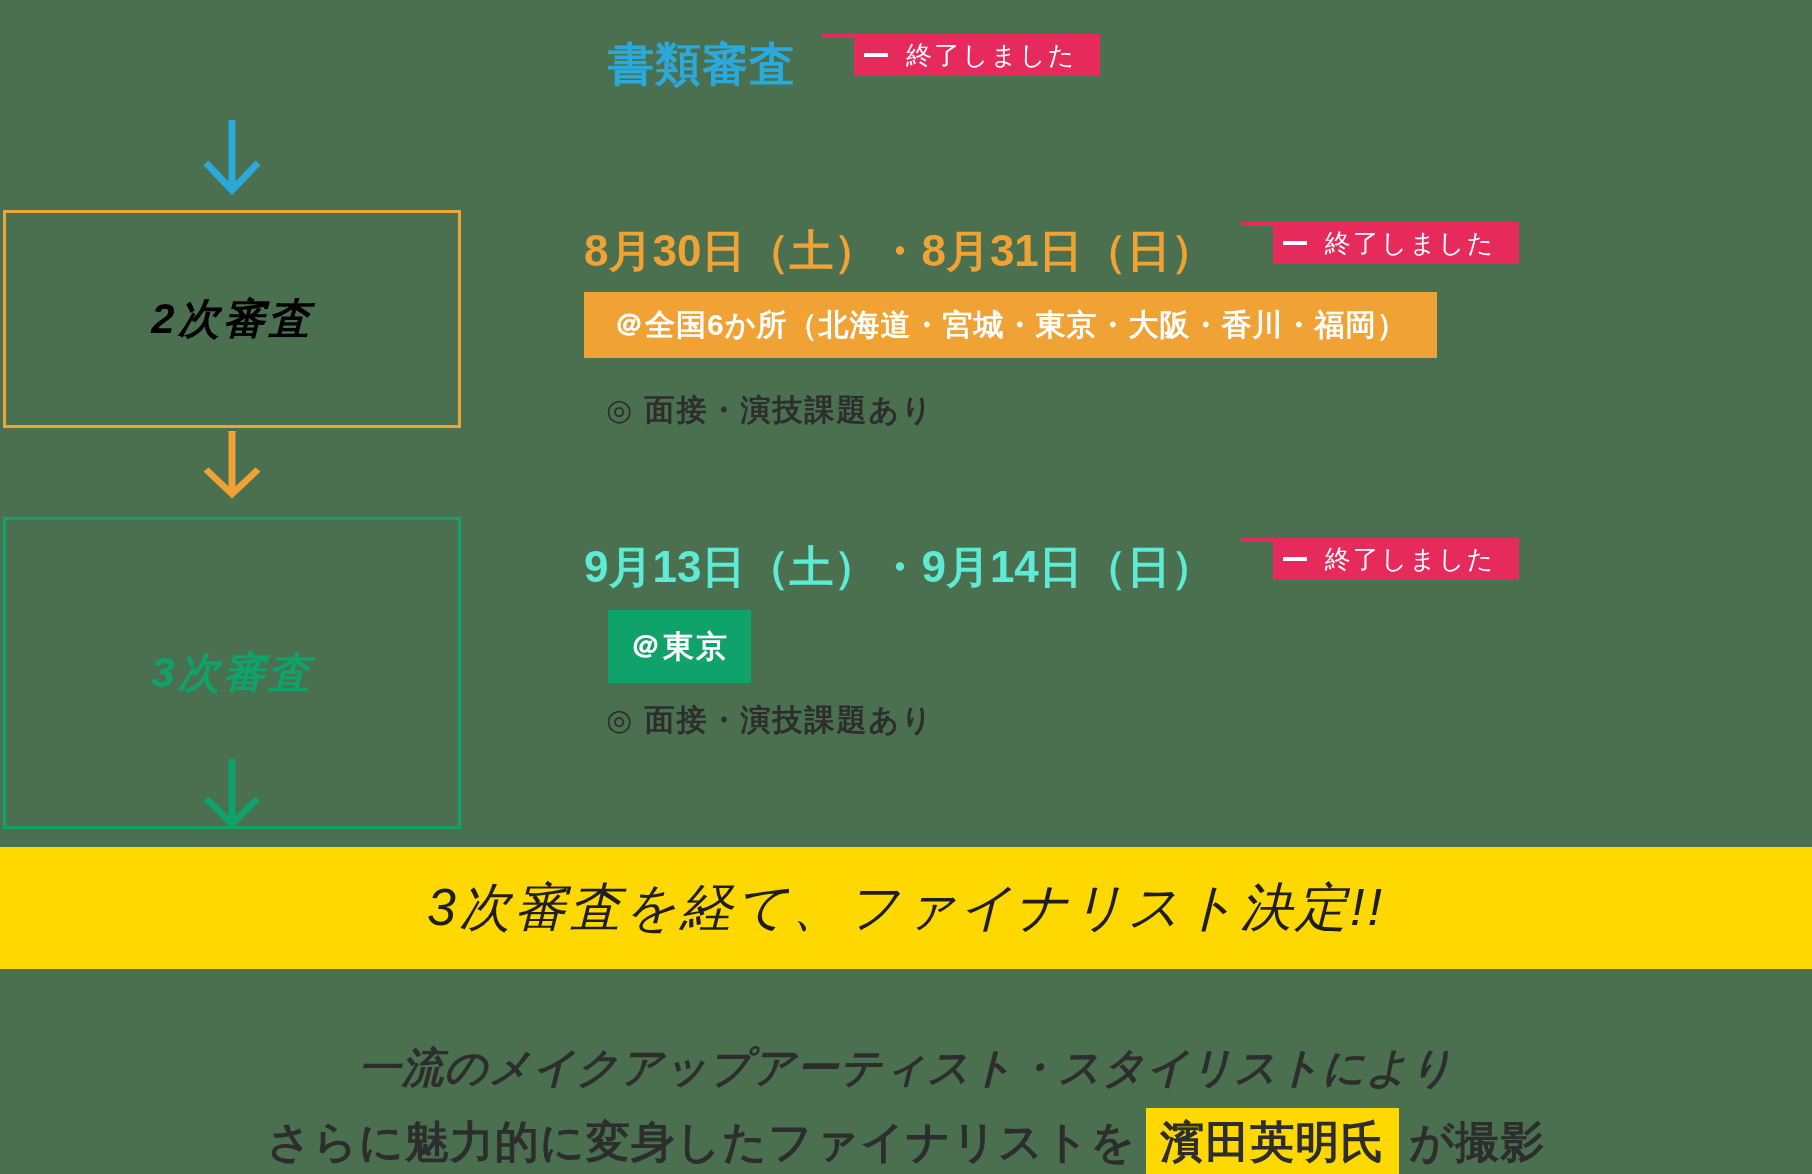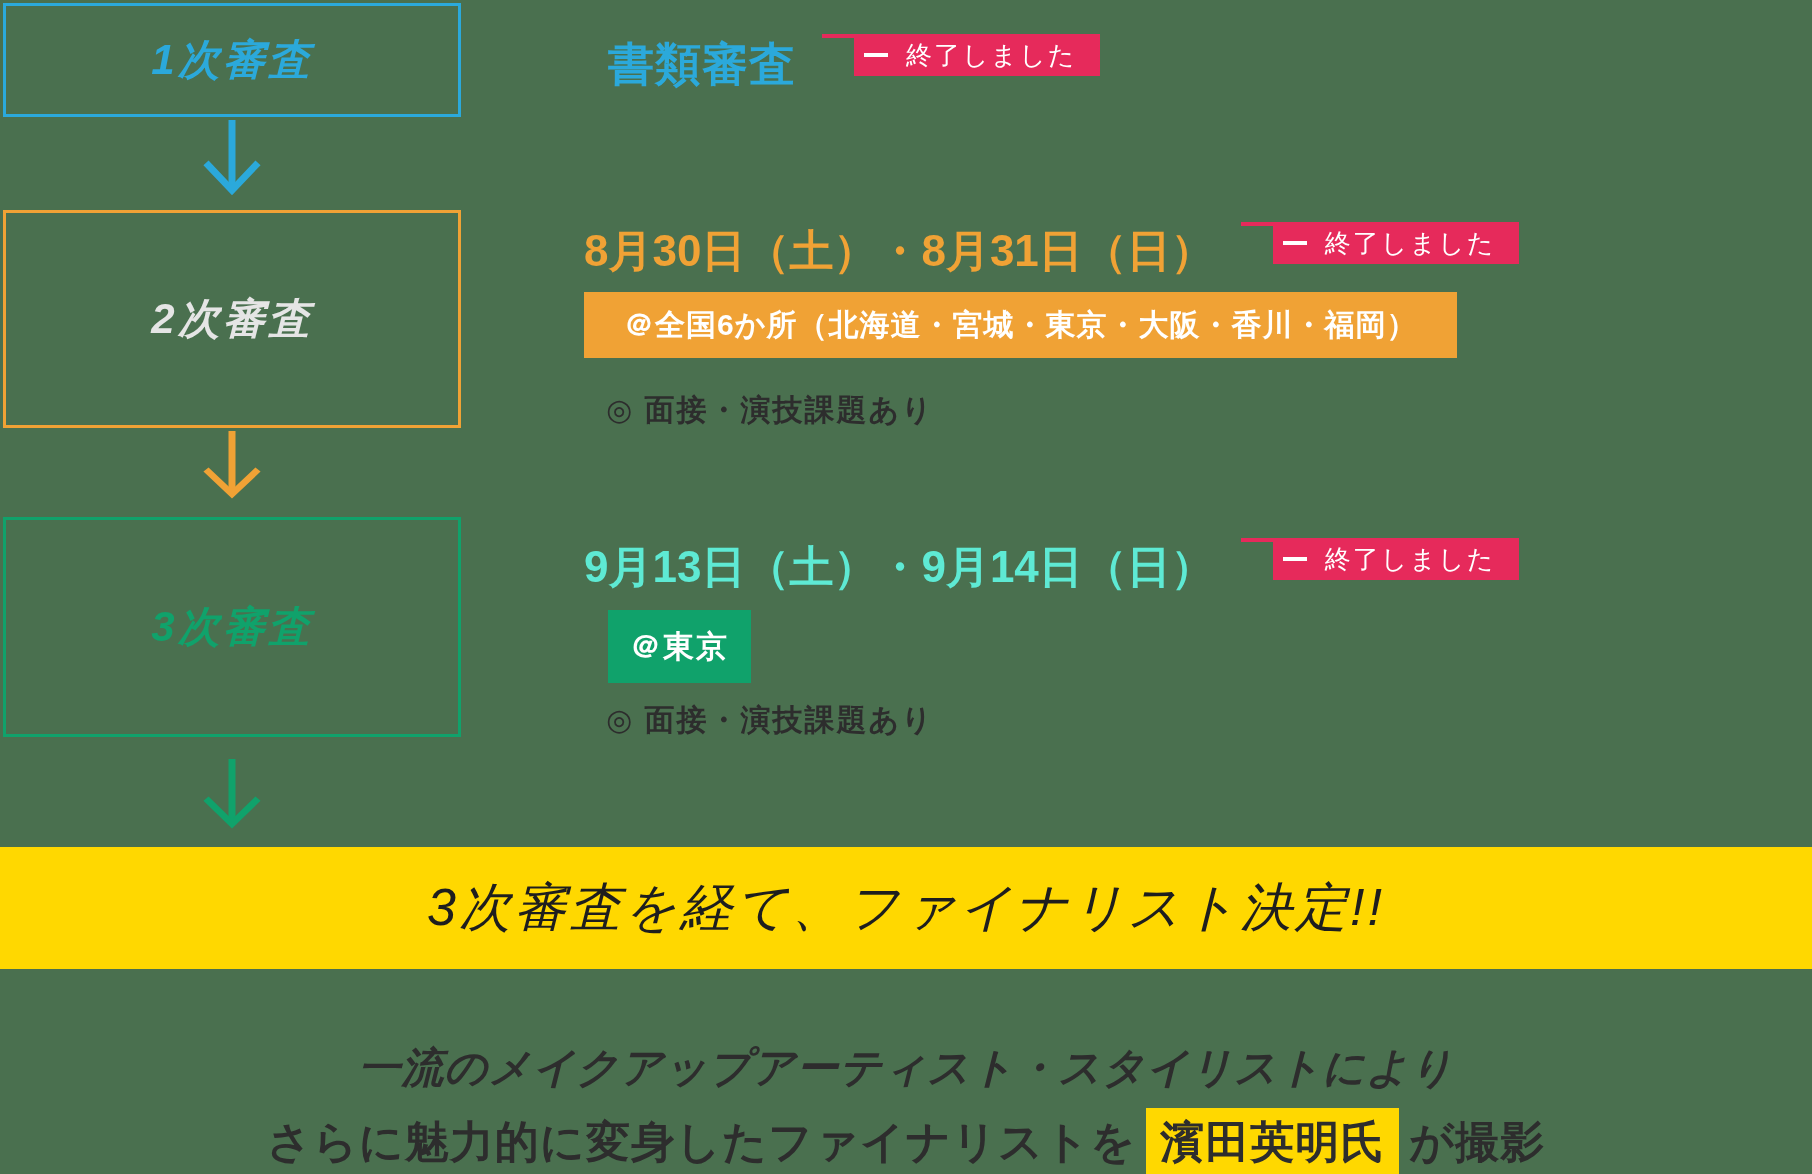--- a/index.html
+++ b/index.html
@@ -8,24 +8,24 @@
     overflow:hidden;font-family:"Liberation Sans","DejaVu Sans",sans-serif;
   }
   
   .step-box{
     position:absolute;left:3px;width:458px;box-sizing:border-box;
     display:flex;align-items:center;justify-content:center;
     background:transparent;border:3px solid;
   }
   #box1{top:3px;height:114px;border-color:#2BA9DB;}
   #box2{top:210px;height:218px;border-color:#F0A235;}
-  #box3{top:517px;height:220px;border-color:#10A26B;}
+  #box3{top:517px;height:312px;border-color:#10A26B;}
   .step-label{font-size:42px;font-weight:bold;font-style:italic;letter-spacing:3px;}
   #box1 .step-label{color:#2BA9DB;}
-  #box2 .step-label{color:#e5e5e5;}
+  #box2 .step-label{color:#000000;}
   #box3 .step-label{color:#10A26B;}
   
   .arrow{position:absolute;left:200px;}
   
   .flow-row{position:absolute;display:flex;align-items:flex-start;}
   #row1{left:608px;top:34px;}
   #row2{left:584px;top:222px;}
   #row3{left:584px;top:538px;}
   .stage-title{font-size:46px;font-weight:bold;color:#2BA9DB;letter-spacing:1px;}
   .stage-date{font-size:44px;font-weight:bold;letter-spacing:0px;}
@@ -35,21 +35,21 @@
   .badge-ended{
     background:#E62A5B;color:#FFFFFF;font-size:26px;font-weight:normal;
     height:42px;display:flex;align-items:center;padding:0 24px 0 10px;letter-spacing:2px;
   }
   .badge-ended::before{content:"";width:24px;height:4px;background:#FFFFFF;margin-right:18px;}
   
   .badge-location{
     position:absolute;display:flex;align-items:center;color:#FFFFFF;
     font-weight:bold;white-space:nowrap;
   }
-  #loc2{left:584px;top:292px;height:66px;background:#F0A235;font-size:30px;padding:0 40px;letter-spacing:1px;}
+  #loc2{left:584px;top:292px;height:66px;background:#F0A235;font-size:30px;padding:0 30px;letter-spacing:1px;}
   #loc3{left:608px;top:610px;height:73px;background:#10A26B;font-size:31px;padding:0 22px;letter-spacing:2px;}
   
   .note{
     position:absolute;left:606px;font-size:30px;font-weight:bold;color:#2D2D2D;letter-spacing:2px;
   }
   #note2{top:390px;}
   #note3{top:700px;}
   
   .banner{
     position:absolute;top:847px;left:0;width:1812px;height:122px;background:#FFD800;
@@ -67,23 +67,20 @@
   }
   .highlight{
     background:#FFD800;color:#2D2D2D;padding:5px 14px;margin:0 10px;display:inline-block;
   }
 </style>
 </head>
 <body>
 
 <div id="canvas">
 
-  <div class="step-box" id="box1">
-    <span class="step-label">1次審査</span>
-  </div>
   <div class="step-box" id="box2">
     <span class="step-label">2次審査</span>
   </div>
   <div class="step-box" id="box3">
     <span class="step-label">3次審査</span>
   </div>
 
   <svg class="arrow" style="top:120px" width="64" height="78" viewBox="0 0 64 80" preserveAspectRatio="none">
     <line x1="32" y1="0" x2="32" y2="70" stroke="#2BA9DB" stroke-width="7"></line>
     <polyline points="6,44 32,72 58,44" fill="none" stroke="#2BA9DB" stroke-width="7"></polyline>

